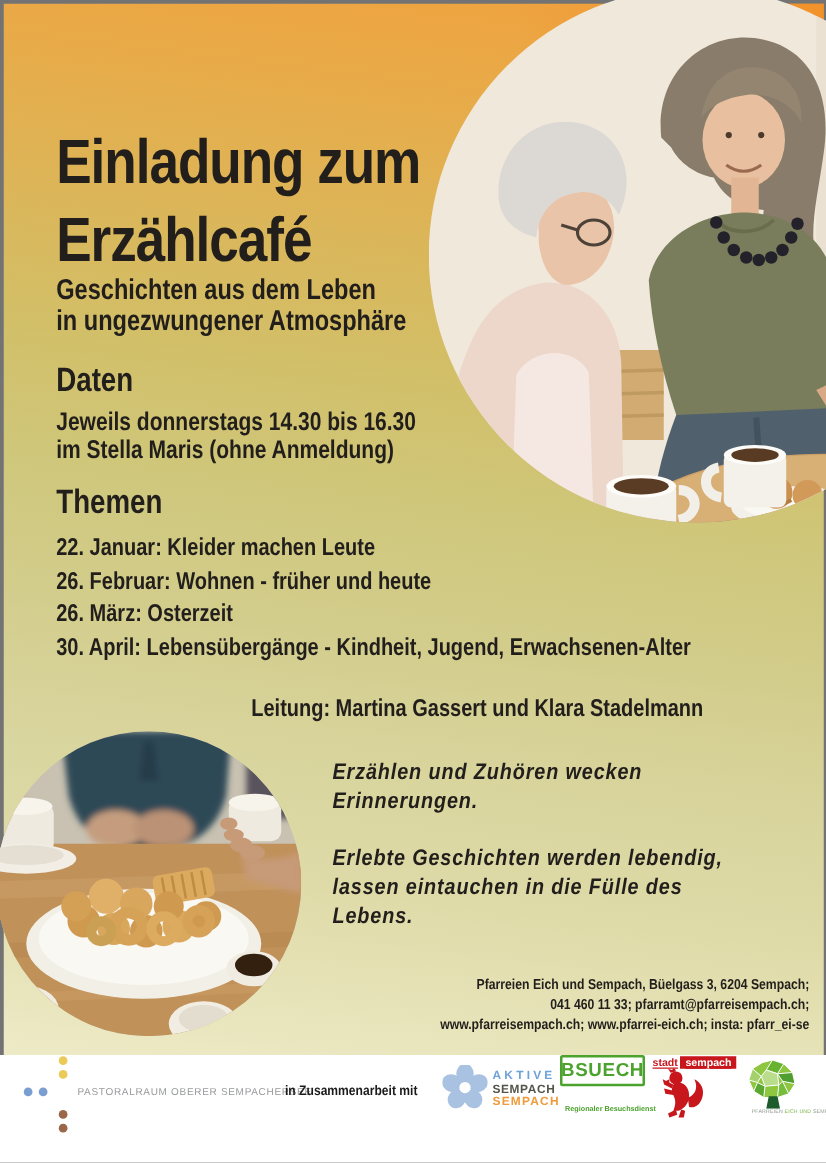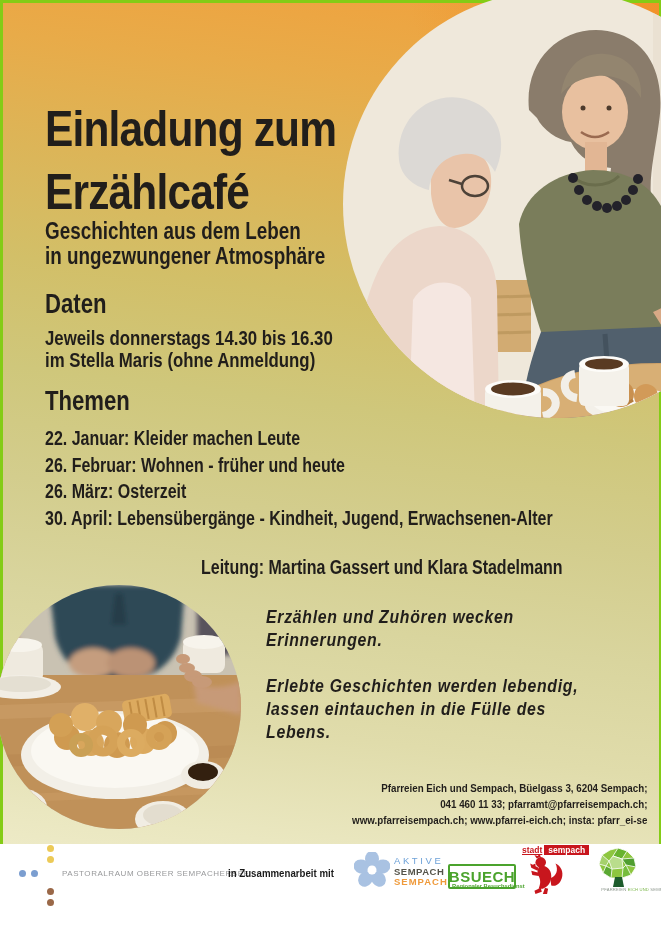--- a/index.html
+++ b/index.html
@@ -1,18 +1,18 @@
 <!DOCTYPE html>
 <html><head>
 <meta charset="utf-8">
 <title>Einladung zum Erzählcafé</title>
 <style>
   html,body{margin:0;padding:0;background:#fff;}
   body{width:661px;height:930px;position:relative;font-family:"Liberation Sans",sans-serif;color:#211e1b;overflow:hidden;}
-  .flyer{position:absolute;inset:0;width:661px;height:930px;background:#84cc16;overflow:hidden;}
+  .flyer{position:absolute;inset:0;width:661px;height:930px;background:#737373;overflow:hidden;}
   .bg{position:absolute;left:3px;top:3px;right:2px;bottom:86px;
       background:
         radial-gradient(500px 400px at 680px -20px, rgba(242,140,35,.85), rgba(242,140,35,0) 55%),
         linear-gradient(187deg,#f0a13d 0%,#e8ab49 12%,#dcb558 24%,#d2bf68 36%,#cfc77b 48%,#d3cd8d 60%,#d9d59e 72%,#e0dcab 84%,#eae7c0 96%,#edeac6 100%);}
   .photo{position:absolute;border-radius:50%;overflow:hidden;}
   .photo.top{left:343px;top:-10px;width:428px;height:428px;}
   .photo.bottom{left:-3px;top:585px;width:244px;height:244px;}
   .txt{position:absolute;white-space:nowrap;}
   .cond{transform:scaleX(.82);transform-origin:0 0;}
   .title{left:45px;top:64px;font-size:50px;line-height:63px;font-weight:bold;letter-spacing:-1px;transform:scaleX(.85);transform-origin:0 0;}
@@ -38,24 +38,24 @@
   .dot.y1{left:47px;top:1px;background:#ecca57;}
   .dot.y2{left:47px;top:12px;background:#ecca57;}
   .dot.b1{left:19px;top:26px;background:#7b9ed0;}
   .dot.b2{left:31px;top:26px;background:#7b9ed0;}
   .dot.br1{left:47px;top:44px;background:#9a6848;}
   .dot.br2{left:47px;top:55px;background:#9a6848;}
   .pr-label{position:absolute;left:62px;top:25px;font-size:8px;letter-spacing:.55px;color:#98999b;}
   .coop{position:absolute;left:228px;top:23px;font-size:11px;font-weight:bold;color:#1b1b1b;transform:scaleX(.88);transform-origin:0 0;}
   .flower{position:absolute;left:354px;top:8px;}
   .sen-text{position:absolute;left:394px;top:12px;font-weight:bold;font-size:9.5px;line-height:10.5px;}
-  .sen-text .a{color:#6ea2d8;letter-spacing:2.6px;font-weight:400;display:block;}
+  .sen-text .a{color:#6ea2d8;letter-spacing:2.6px;font-weight:700;display:block;}
   .sen-text .s{color:#55544a;letter-spacing:.5px;display:block;}
   .sen-text .p{color:#ef9a3b;letter-spacing:1px;display:block;}
-  .bsuech-box{position:absolute;left:448px;top:20px;width:64px;height:21px;border:2px solid #4ba32d;border-radius:2px;color:#4ba32d;font-size:15px;font-weight:bold;letter-spacing:.5px;display:flex;align-items:center;justify-content:center;}
+  .bsuech-box{position:absolute;left:448px;top:0;width:64px;height:21px;border:2px solid #4ba32d;border-radius:2px;color:#4ba32d;font-size:15px;font-weight:bold;letter-spacing:.5px;display:flex;align-items:center;justify-content:center;}
   .bsuech-caption{position:absolute;left:438px;top:39px;width:88px;text-align:center;font-size:8.5px;font-weight:bold;color:#4ba32d;transform:scale(.68);transform-origin:50% 0;white-space:nowrap;}
   .stadt-banner{position:absolute;left:522px;top:1px;font-size:8.5px;font-weight:bold;color:#c8161d;display:flex;align-items:center;gap:2px;text-decoration:underline;}
   .stadt-banner .box{background:#c8161d;color:#fff;padding:0 4px;line-height:10px;height:10px;display:inline-block;}
   .lion{position:absolute;left:527px;top:11px;}
   .tree{position:absolute;left:596px;top:3px;}
   .tree-caption{position:absolute;left:586px;top:43px;width:64px;text-align:center;font-size:8px;letter-spacing:.3px;color:#8d978d;transform:scale(.52);transform-origin:50% 0;white-space:nowrap;}
   .tree-caption .green{color:#7ab648;}
 </style>
 </head>
 <body>

